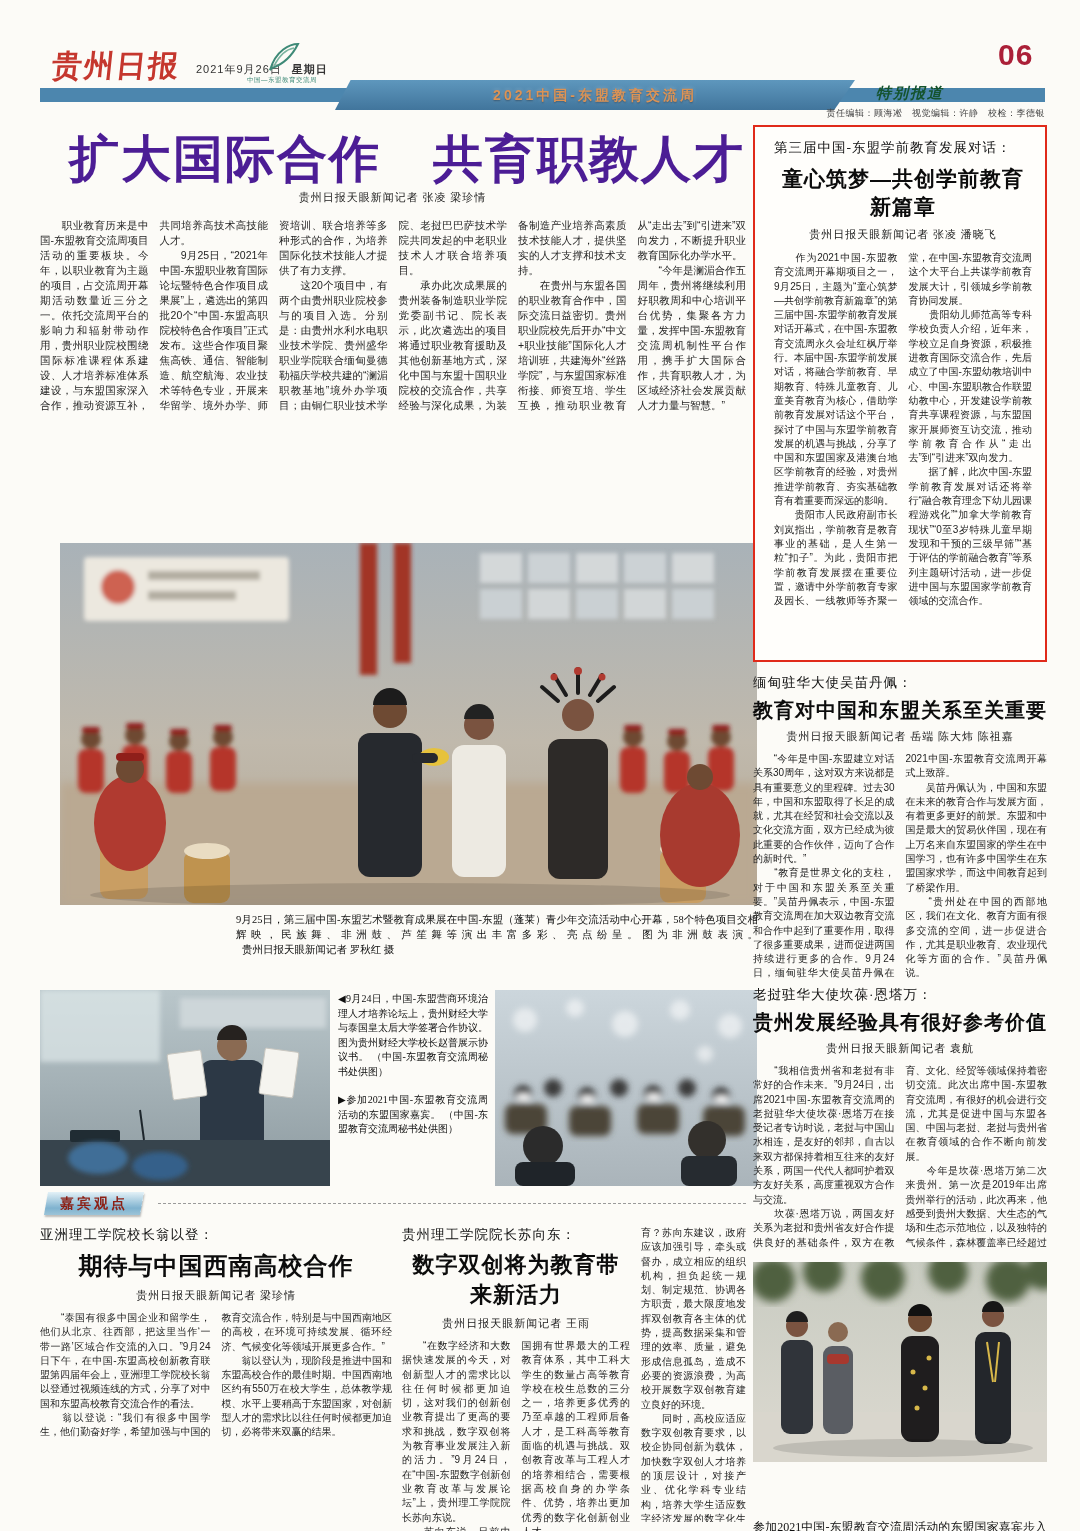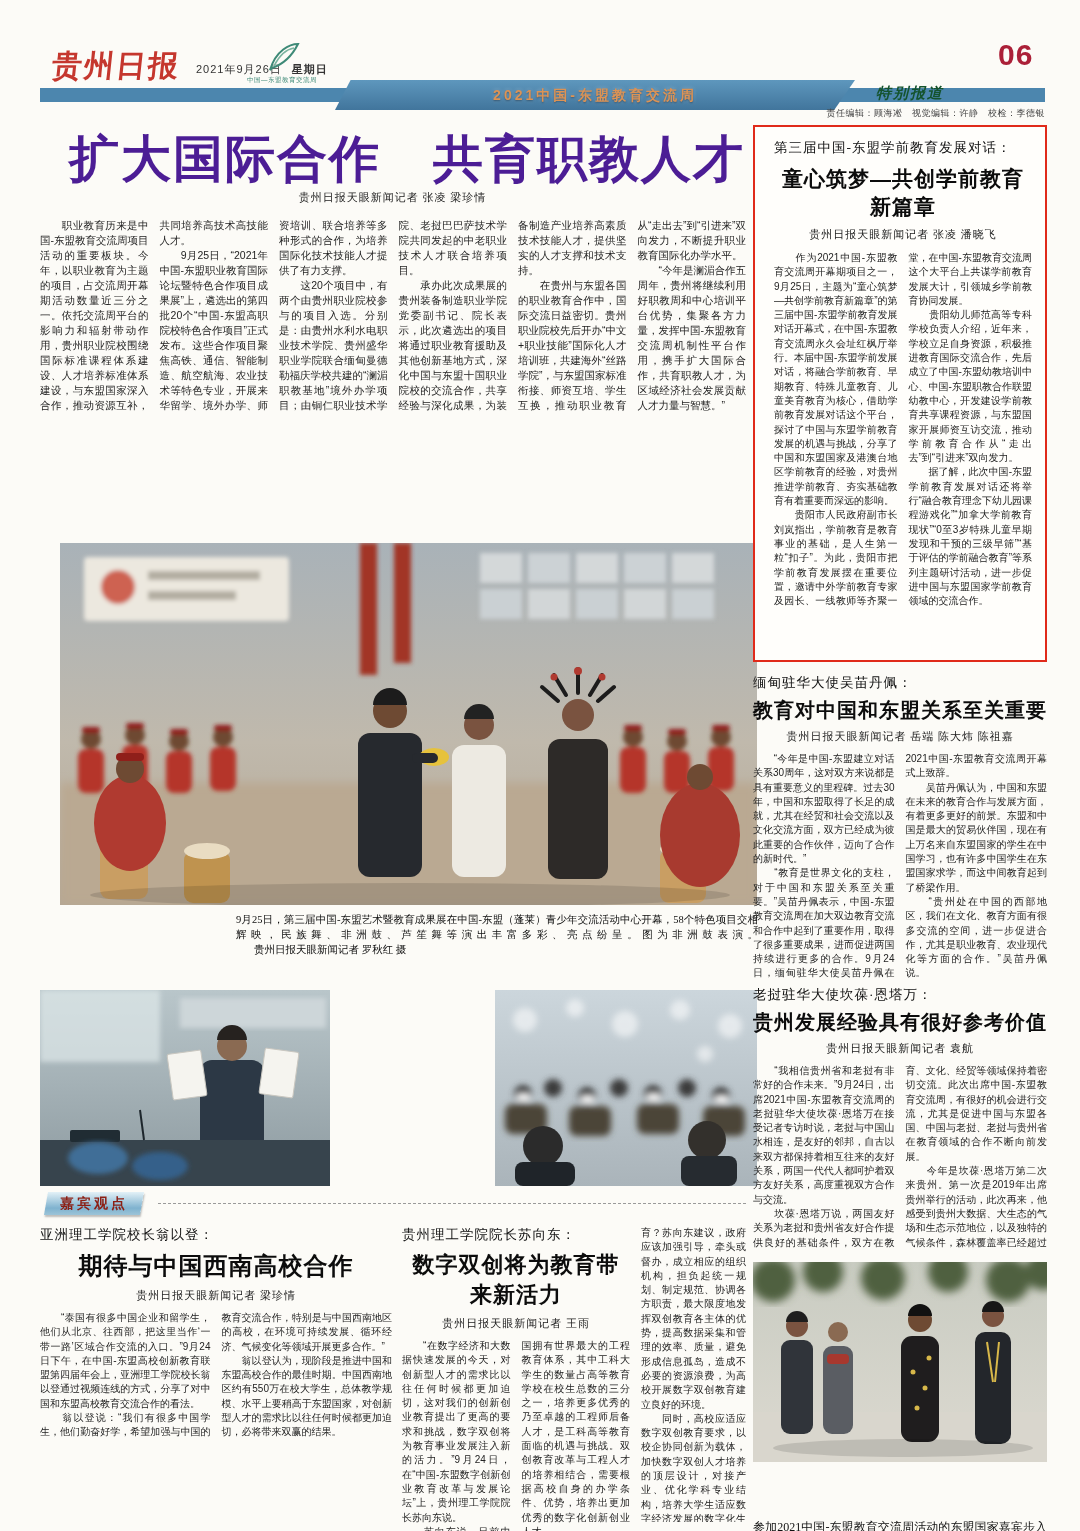--- a/index.html
+++ b/index.html
@@ -34,21 +34,21 @@
   .h-sub{font-weight:900;color:#0c0c0c;letter-spacing:1px;text-align:center;}
 
   
   .body-text{font-size:10.5px;line-height:15px;color:#232323;text-align:justify;}
   .cols-6{column-count:6;column-gap:11px;}
   .cols-2{column-count:2;column-gap:11px;}
   .small-body{font-size:10px;line-height:14.3px;}
 
   
   .cap{font-size:10.5px;line-height:15px;color:#101010;font-family:"Liberation Serif","DejaVu Serif",serif;text-align:justify;}
-  .cap-credit{display:inline-block;margin-left:18px;}
+  .cap-credit{display:inline-block;margin-left:6px;}
 
   
   .red-box{border:2.5px solid #e02a1a;background:#fffefb;box-sizing:border-box;padding:12px 13px 8px 19px;}
 
   
   .badge{background:linear-gradient(180deg,#e3f1f7,#7fb2cf 70%,#9cc4d8);
          transform:skewX(-10deg);box-shadow:1px 2px 2px rgba(0,0,0,.25);
          display:flex;align-items:center;justify-content:center;}
   .badge span{transform:skewX(10deg);font-size:14px;font-weight:900;color:#8c1f14;letter-spacing:3px;}
   .dotline{border-top:1.5px dashed #9a9a9a;}
@@ -218,20 +218,30 @@
         <rect x="222" y="60" width="34" height="46" rx="2" fill="#f5f4ef" stroke="#c9c7c0" transform="rotate(8 239 83)"></rect>
       </g>
       <rect x="0" y="150" width="290" height="46" fill="#37444d"></rect>
       <rect x="30" y="140" width="50" height="12" rx="2" fill="#202c33"></rect>
       <ellipse cx="58" cy="168" rx="30" ry="16" fill="#3f6e97" filter="url(#csoft)"></ellipse>
       <ellipse cx="120" cy="176" rx="28" ry="14" fill="#35608a" filter="url(#csoft)"></ellipse>
       <line x1="100" y1="120" x2="104" y2="150" stroke="#1d262c" stroke-width="2"></line>
     </svg>
   </div>
 
+  <div class="abs" style="left:338px;top:992px;width:150px;height:200px;">
+    <div class="cap" style="font-size:10px;line-height:14.5px;">
+      <span>◀9月24日，中国-东盟营商环境治理人才培养论坛上，贵州财经大学与泰国皇太后大学签署合作协议。图为贵州财经大学校长赵普展示协议书。</span>
+      <span>（中国-东盟教育交流周秘书处供图）</span>
+    </div>
+    <div class="cap" style="font-size:10px;line-height:14.5px;margin-top:14px;">
+      <span>▶参加2021中国-东盟教育交流周活动的东盟国家嘉宾。</span>
+      <span>（中国-东盟教育交流周秘书处供图）</span>
+    </div>
+  </div>
 
   <div class="abs photo" style="left:495px;top:990px;width:262px;height:196px;">
     <svg width="262" height="196" viewBox="0 0 262 196">
       <defs>
         <linearGradient id="gCrowd" x1="0" y1="0" x2="0" y2="1">
           <stop offset="0" stop-color="#ccd6dc"></stop>
             <stop offset="1" stop-color="#aab4ba"></stop>
         </linearGradient>
         <filter id="ksoft">
             <feGaussianBlur stdDeviation="3"></feGaussianBlur>

